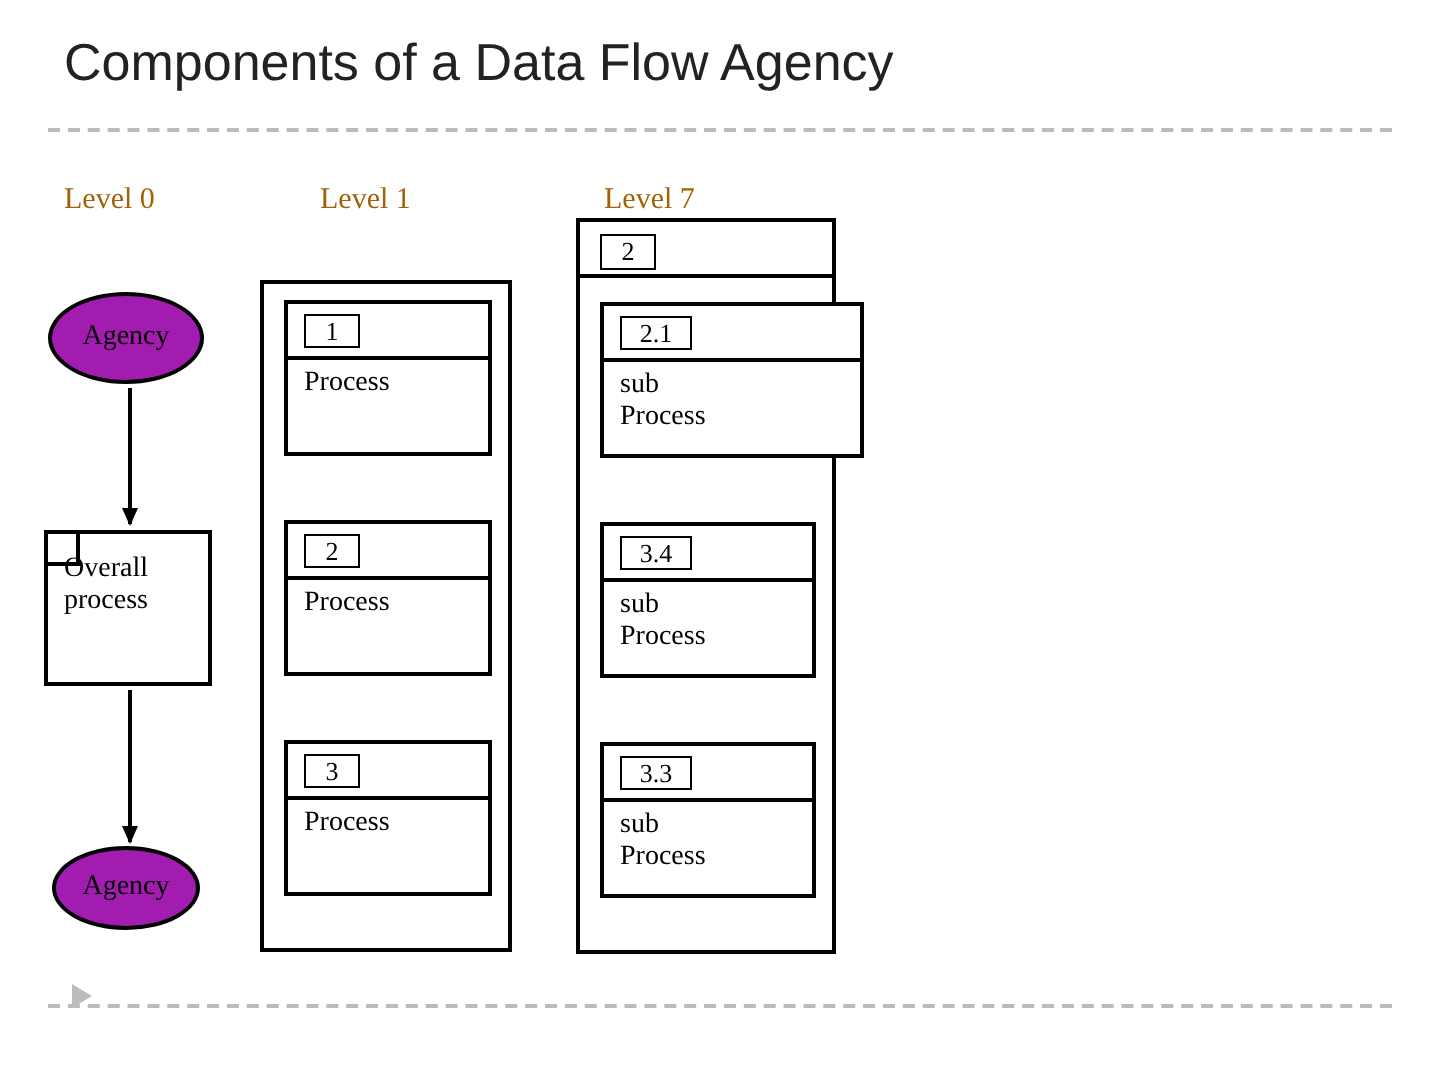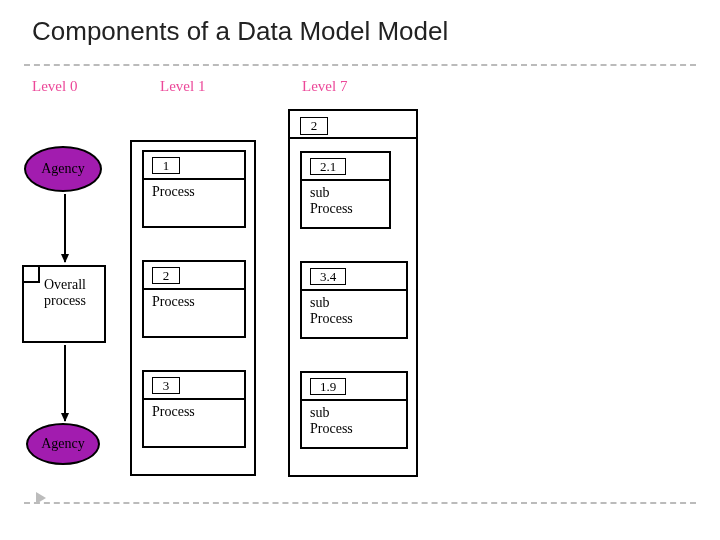--- a/index.html
+++ b/index.html
@@ -21,24 +21,24 @@
   .dashed-line {
     position: absolute;
     left: 24px;
     right: 24px;
     border-top: 2px dashed #bbb;
   }
   .dash-top { top: 64px; }
   .dash-bottom { top: 502px; }
   .col-header {
     position: absolute;
-    top: 78px;
+    top: 92px;
     font-size: 15px;
     font-family: "Times New Roman", serif;
-    color: #ec4899;
+    color: #a16207;
   }
   .ch0 { left: 32px; }
   .ch1 { left: 160px; }
   .ch2 { left: 302px; }
 
   
   .agency-ellipse {
     position: absolute;
     width: 78px;
     height: 46px;
@@ -54,21 +54,21 @@
   .ag1 { left: 24px; top: 146px; }
   .ag2 { left: 26px; top: 423px; height: 42px; width: 74px; }
   .overall-box {
     position: absolute;
     left: 22px;
     top: 265px;
     width: 84px;
     height: 78px;
     border: 2px solid #000;
     background: #fff;
-    padding: 10px 8px 8px 20px;
+    padding: 10px 8px 8px 8px;
     font-family: "Times New Roman", serif;
     font-size: 14px;
   }
   .overall-box::before {
     content: "";
     position: absolute;
     top: 0; left: 0;
     width: 14px; height: 14px;
     border-right: 2px solid #000;
     border-bottom: 2px solid #000;
@@ -163,39 +163,39 @@
     font-size: 14px;
     line-height: 16px;
   }
 
   
   .p1 { left: 10px; top: 8px;  width: 104px; height: 78px; }
   .p2 { left: 10px; top: 118px; width: 104px; height: 78px; }
   .p3 { left: 10px; top: 228px; width: 104px; height: 78px; }
 
   
-  .sp1 { left: 10px; top: 40px;  width: 91px; height: 78px; }
+  .sp1 { left: 10px; top: 40px;  width: 132px; height: 78px; }
   .sp2 { left: 10px; top: 150px; width: 108px; height: 78px; }
   .sp3 { left: 10px; top: 260px; width: 108px; height: 78px; }
 
   
   .play {
     position: absolute;
     left: 36px;
     top: 492px;
     width: 0; height: 0;
     border-top: 6px solid transparent;
     border-bottom: 6px solid transparent;
     border-left: 10px solid #bcbcbc;
   }
 </style>
 </head>
 <body>
 
-<div class="title">Components of a Data Model Model</div>
+<div class="title">Components of a Data Flow Agency</div>
 <div class="dashed-line dash-top"></div>
 <div class="dashed-line dash-bottom"></div>
 
 <div class="col-header ch0">Level 0</div>
 <div class="col-header ch1">Level 1</div>
 <div class="col-header ch2">Level 7</div>
 
 <div class="agency-ellipse ag1">Agency</div>
 <div class="arrow arrow-down"></div>
 <div class="overall-box">
@@ -233,20 +233,20 @@
     <div class="proc-label" style="white-space:pre-line;">sub
 Process</div>
   </div>
   <div class="proc-box sp2">
     <div class="proc-tag wide">3.4</div>
     <div class="proc-divider"></div>
     <div class="proc-label" style="white-space:pre-line;">sub
 Process</div>
   </div>
   <div class="proc-box sp3">
-    <div class="proc-tag wide">1.9</div>
+    <div class="proc-tag wide">3.3</div>
     <div class="proc-divider"></div>
     <div class="proc-label" style="white-space:pre-line;">sub
 Process</div>
   </div>
 </div>
 
 <div class="play"></div>
 
 </body></html>

